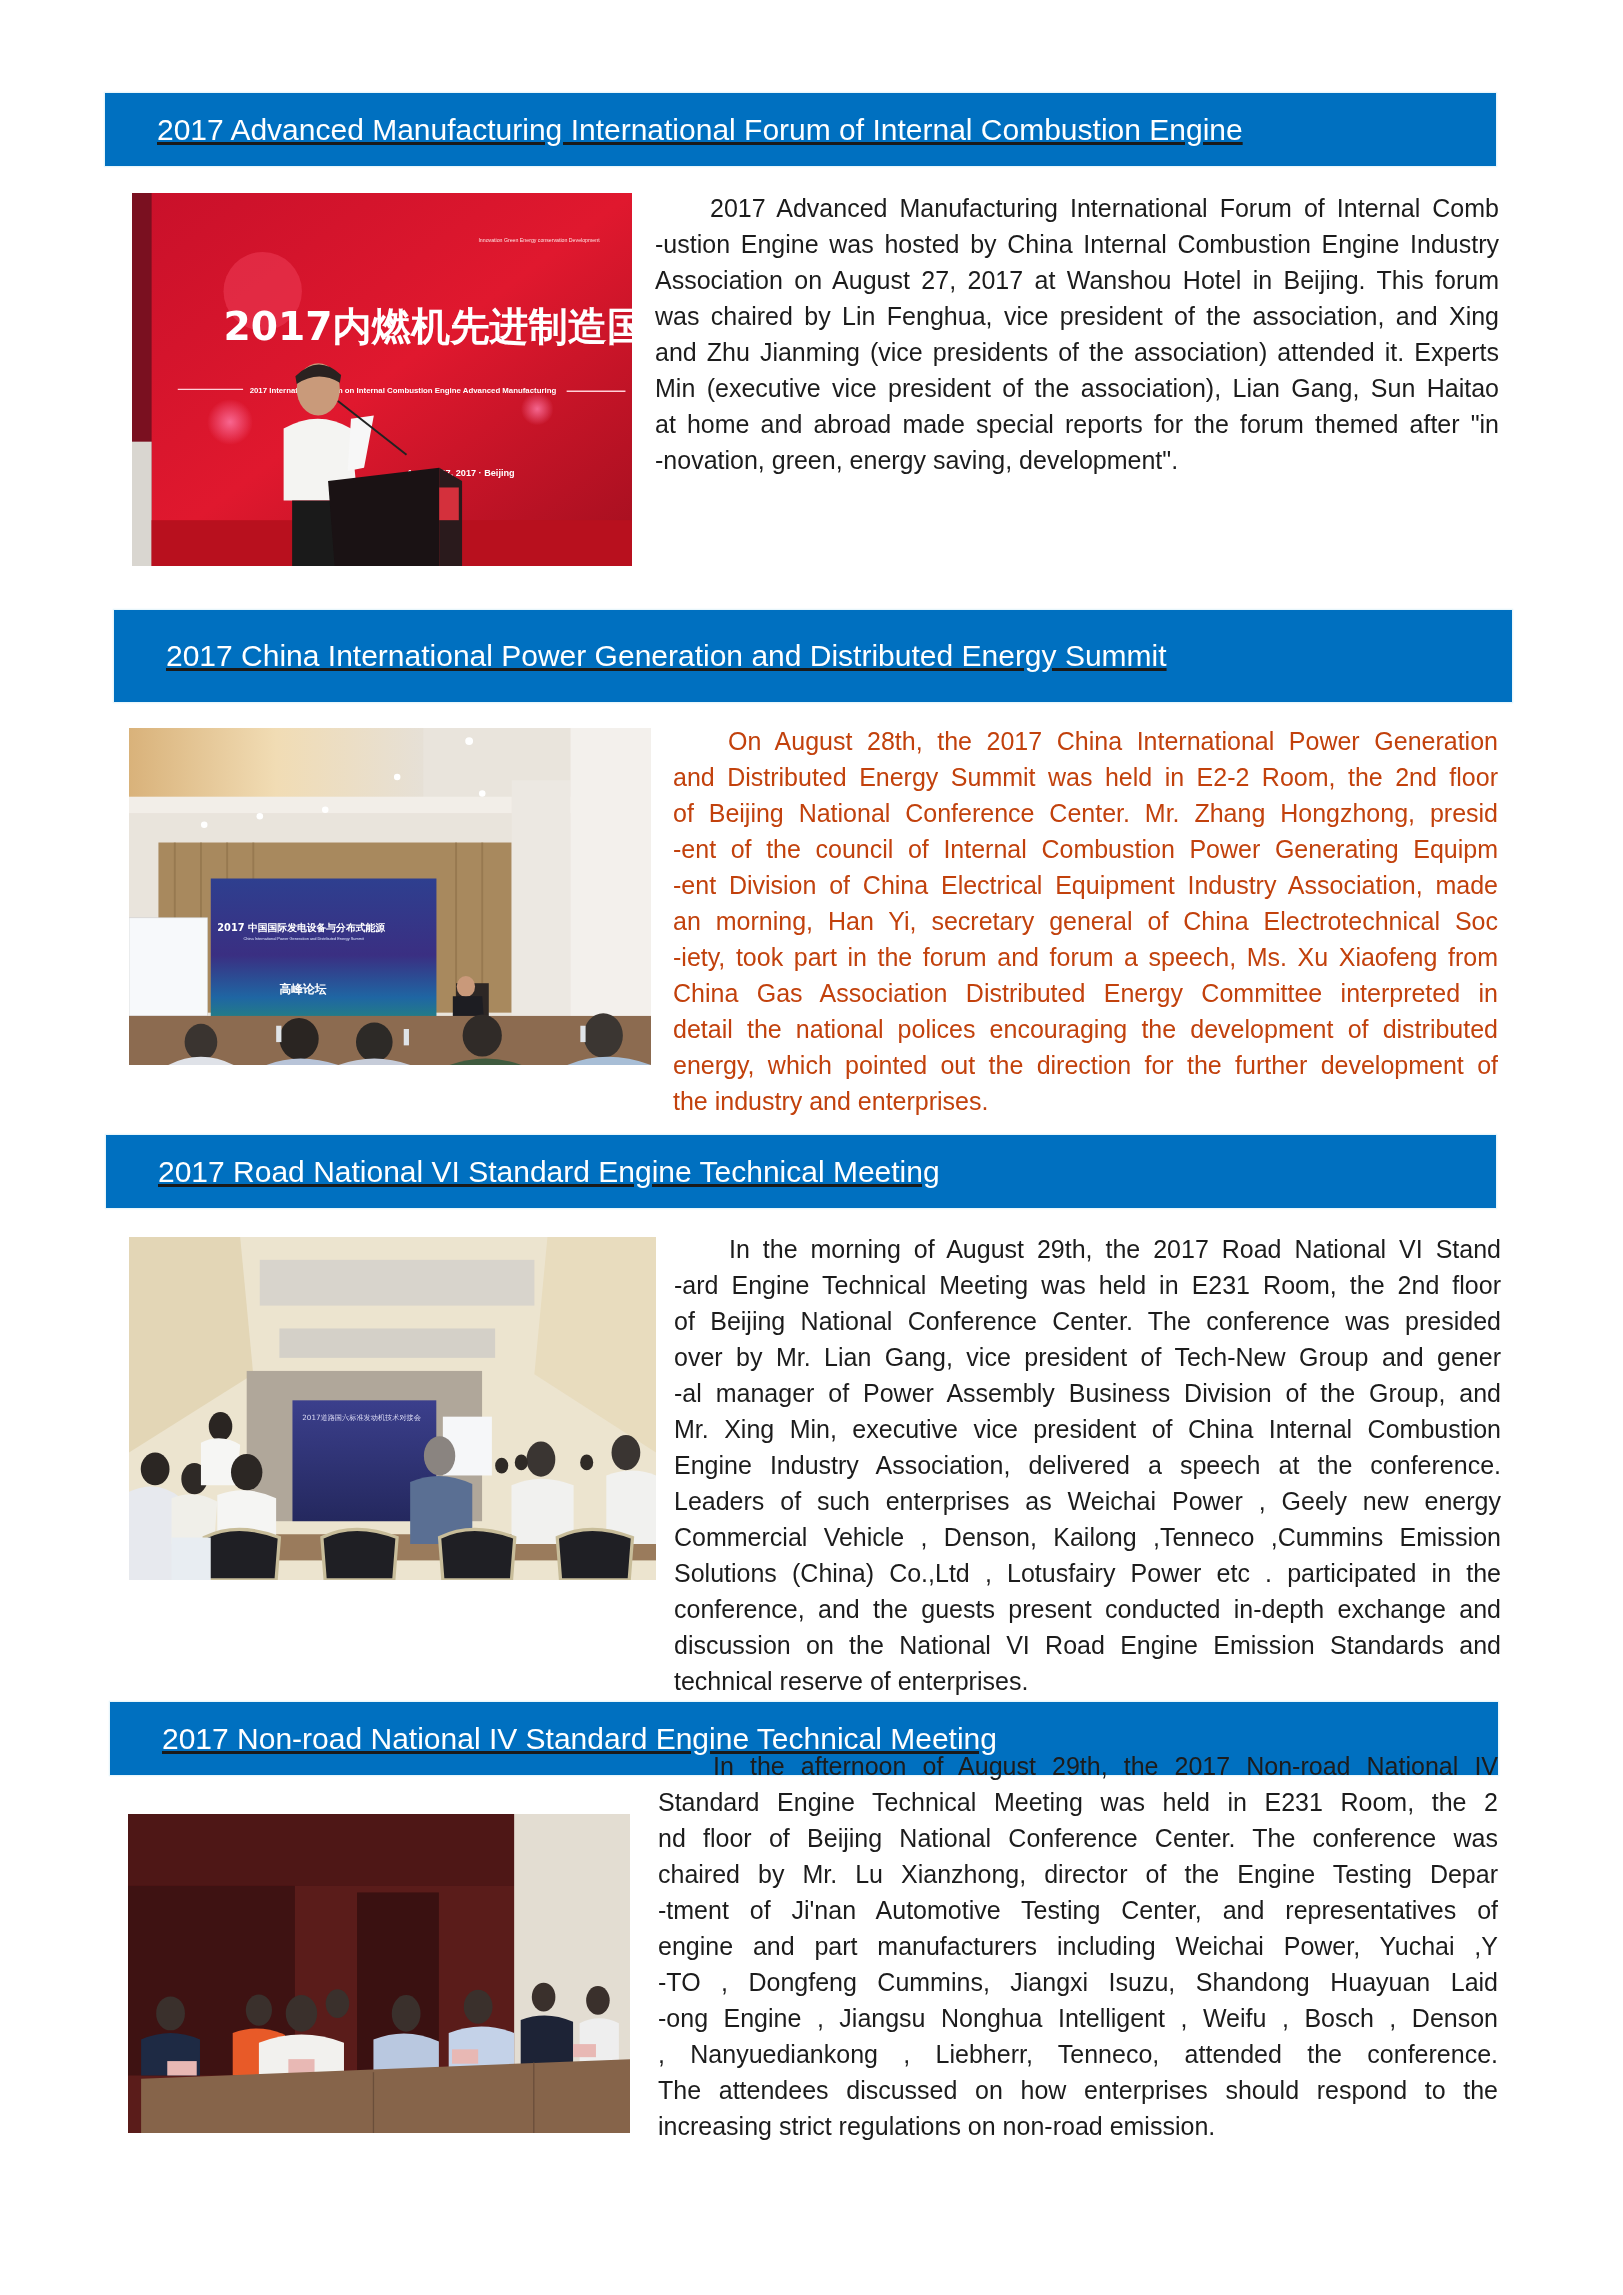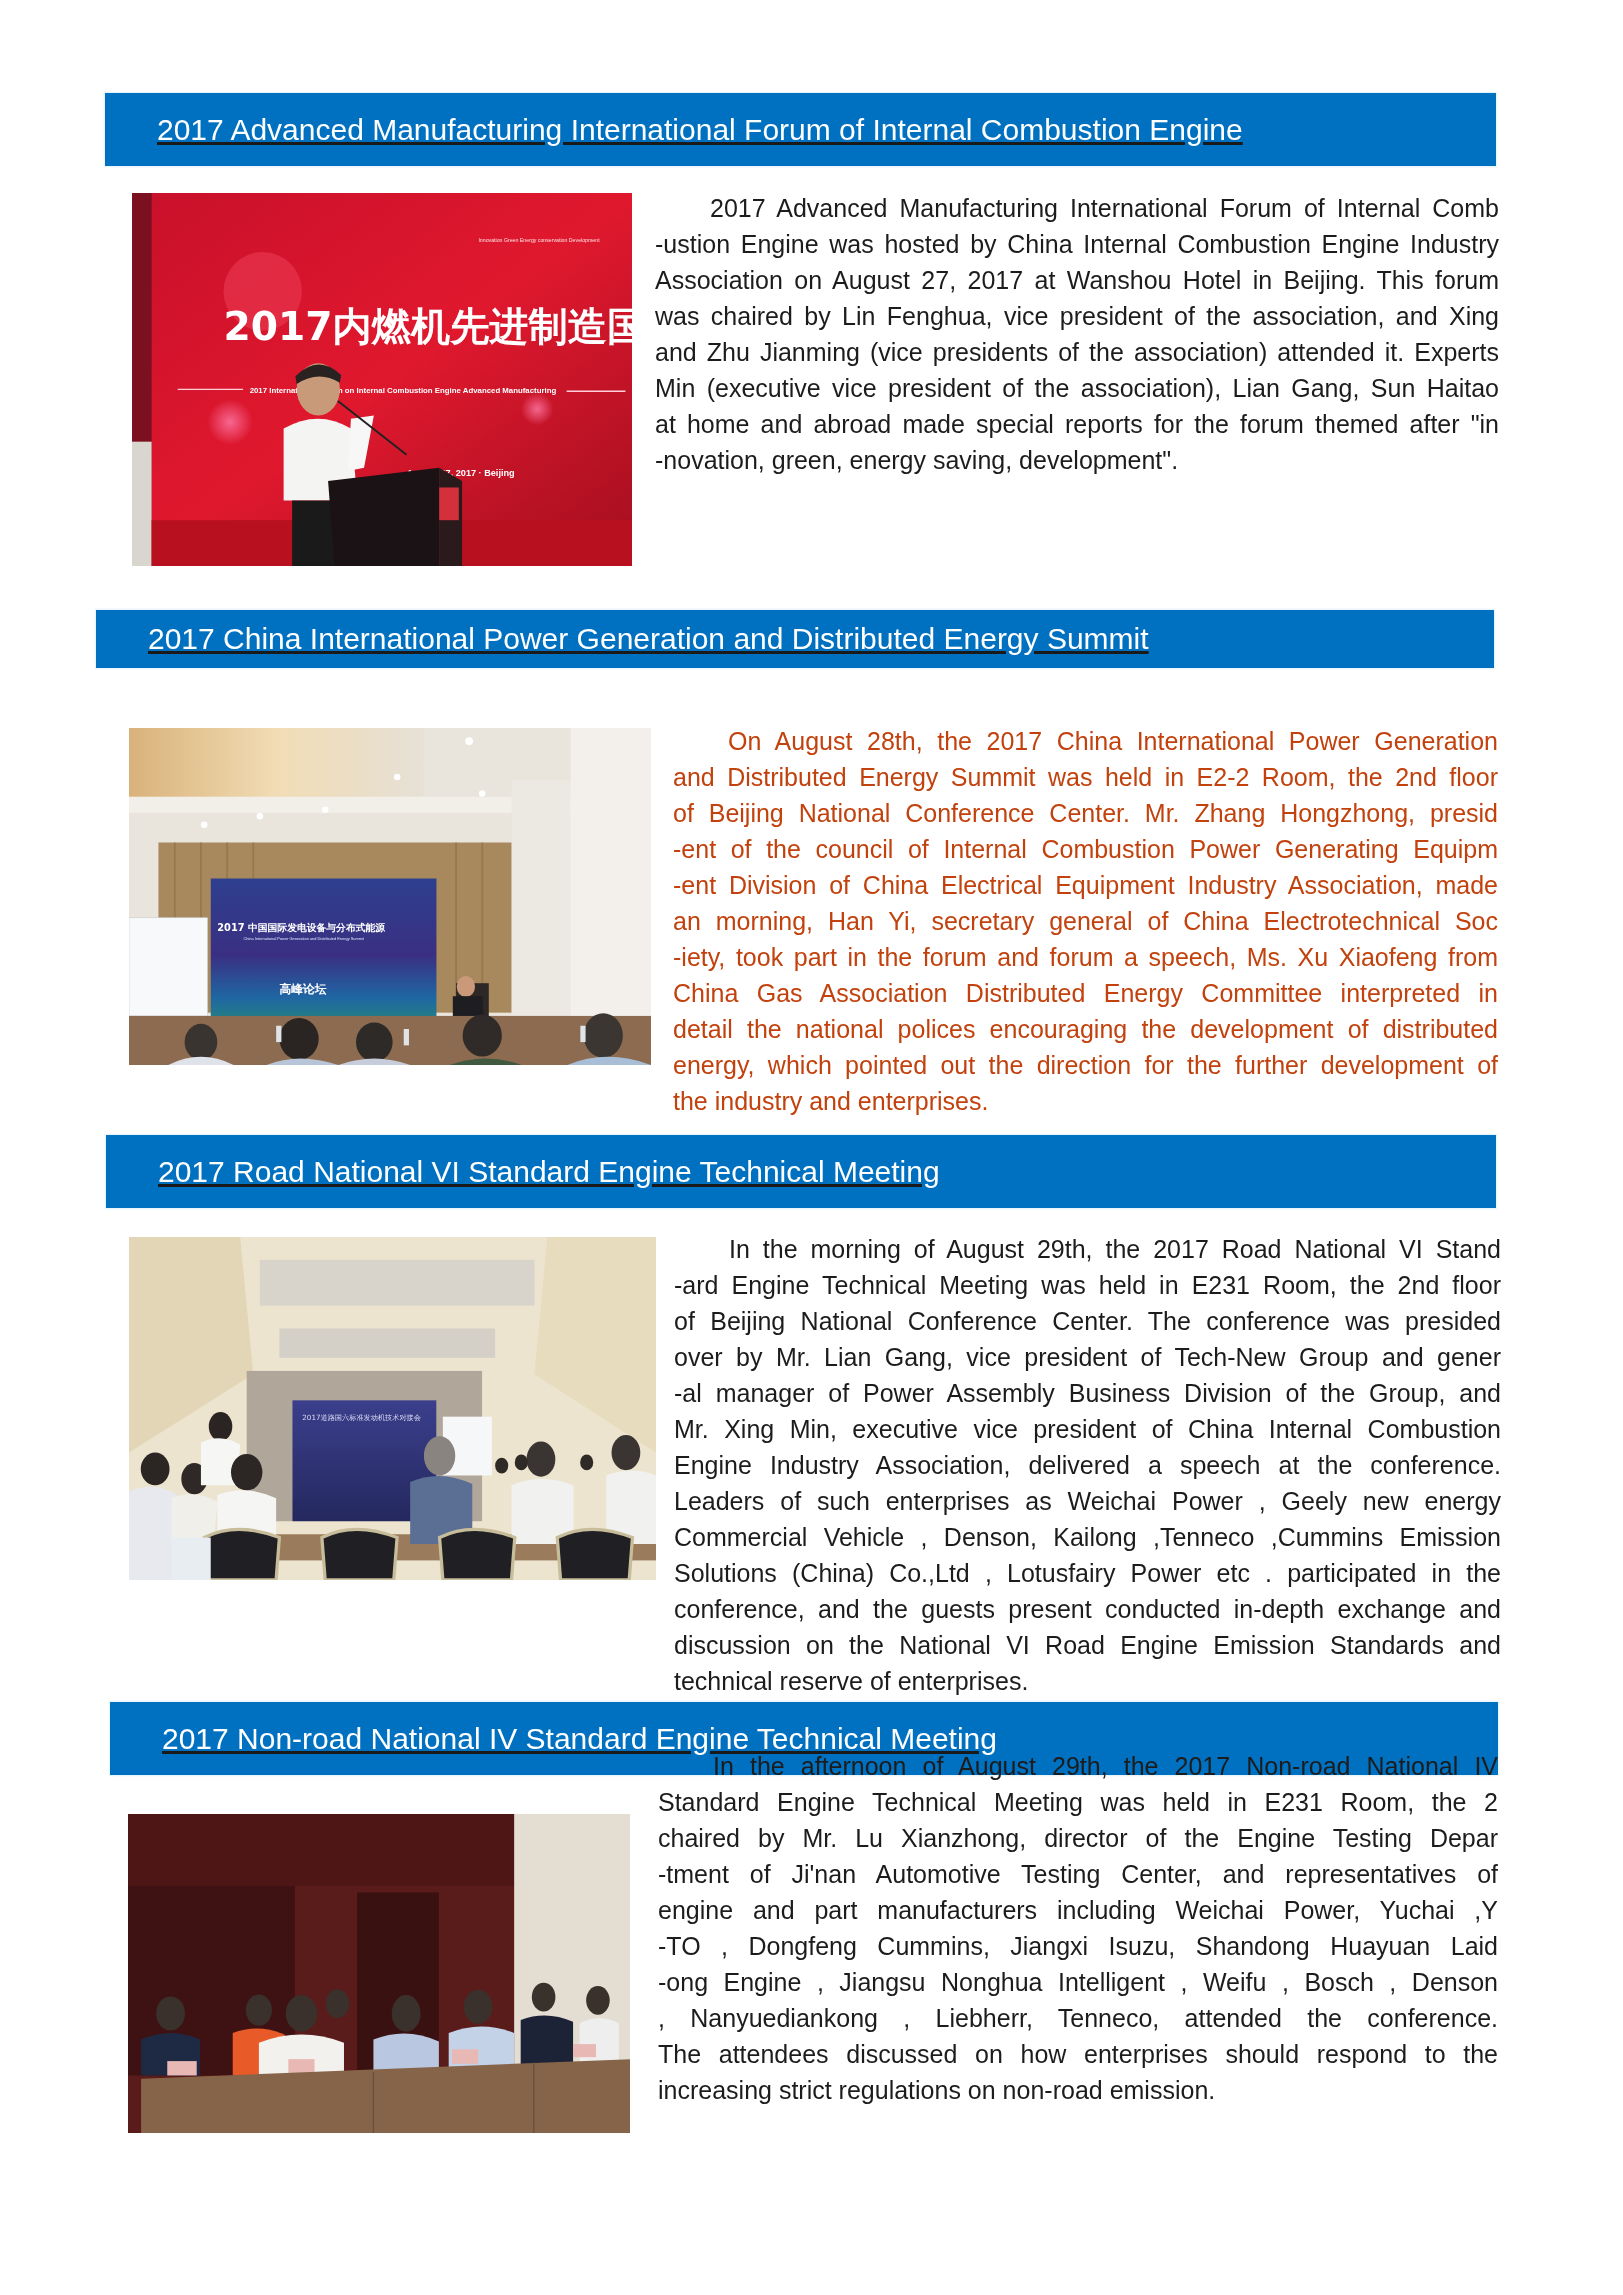--- a/index.html
+++ b/index.html
@@ -52,21 +52,21 @@
   }
   .body-text .line.last {
     text-align-last: left;
   }
   .body-text .line.indent {
     padding-left: 55px;
   }
 
   
   #b1 { left: 105px; top: 93px; width: 1391px; height: 73px; }
-  #b2 { left: 96px; top: 610px; width: 1398px; height: 58px; text-align: center; }
+  #b2 { left: 114px; top: 610px; width: 1398px; height: 92px; text-align: center; }
   #b3 { left: 106px; top: 1135px; width: 1390px; height: 73px; }
   #b4 { left: 110px; top: 1702px; width: 1388px; height: 73px; }
 
   #p1 { left: 132px; top: 193px; width: 500px; height: 373px; }
   #p2 { left: 129px; top: 728px; width: 522px; height: 337px; }
   #p3 { left: 129px; top: 1237px; width: 527px; height: 343px; }
   #p4 { left: 128px; top: 1814px; width: 502px; height: 319px; }
 
   #t1 { left: 655px; top: 190px; width: 844px; }
   #t2 { left: 673px; top: 723px; width: 825px; }
@@ -341,20 +341,21 @@
 
     <polygon points="20,405 767,375 767,488 20,488" fill="#86644a"></polygon>
     <line x1="375" y1="395" x2="375" y2="488" stroke="#6a4e3a" stroke-width="2"></line>
     <line x1="620" y1="380" x2="620" y2="488" stroke="#6a4e3a" stroke-width="2"></line>
   </svg>
 </div>
 
 <div class="body-text" id="t4" style="color: rgb(28, 28, 28);">
   <span class="line indent">In the afternoon of August 29th, the 2017 Non-road National IV</span>
   <span class="line">Standard Engine Technical Meeting was held in E231 Room, the 2</span>
+  <span class="line">nd floor of Beijing National Conference Center. The conference was</span>
   <span class="line">chaired by Mr. Lu Xianzhong, director of the Engine Testing Depar</span>
   <span class="line">-tment of Ji'nan Automotive Testing Center, and representatives of</span>
   <span class="line">engine and part manufacturers including Weichai Power, Yuchai ,Y</span>
   <span class="line">-TO , Dongfeng Cummins, Jiangxi Isuzu,  Shandong Huayuan Laid</span>
   <span class="line">-ong Engine ,  Jiangsu Nonghua Intelligent ,  Weifu , Bosch , Denson</span>
   <span class="line"> , Nanyuediankong , Liebherr, Tenneco, attended the conference.</span>
   <span class="line">The attendees discussed on how enterprises should respond to the</span>
   <span class="line last">increasing strict regulations on non-road emission.</span>
 </div>
 

